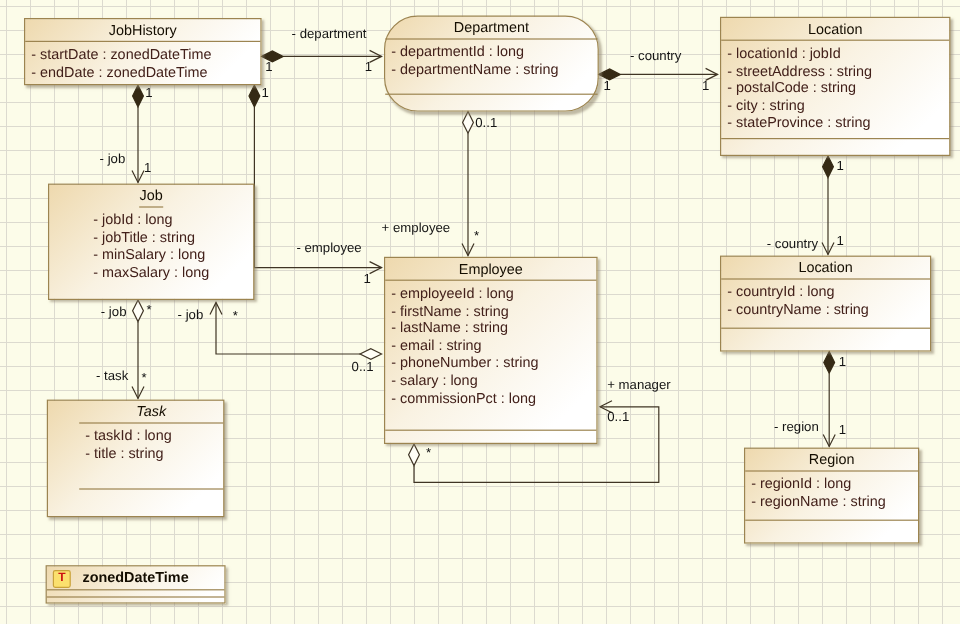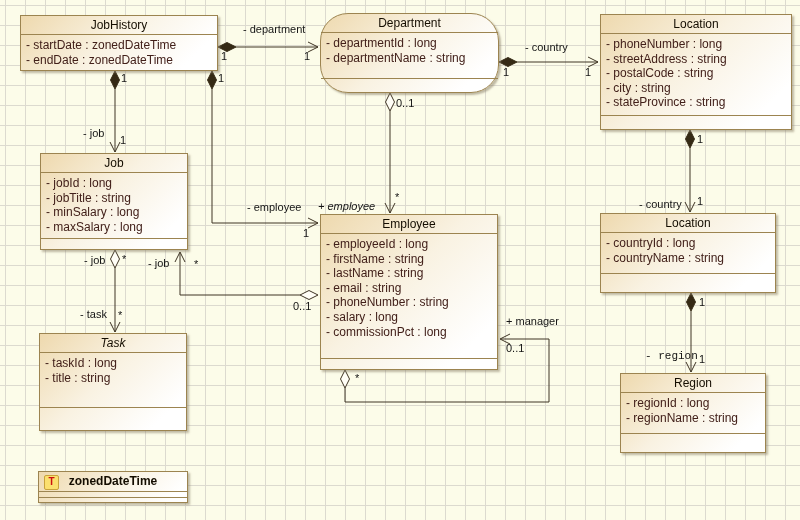--- a/index.html
+++ b/index.html
@@ -131,30 +131,30 @@
     <div class="uml-attrs">
       <div class="uml-attr">- departmentId : long</div>
       <div class="uml-attr">- departmentName : string</div>
     </div>
     <div class="uml-empty" style="height:13px;"></div>
   </div>
 
   <div class="uml-class" style="left:600px;top:14px;width:192px;height:116px;">
     <div class="uml-title">Location</div>
     <div class="uml-attrs">
-      <div class="uml-attr">- phoneNumber : long</div>
+      <div class="uml-attr">- locationId : jobId</div>
       <div class="uml-attr">- streetAddress : string</div>
       <div class="uml-attr">- postalCode : string</div>
       <div class="uml-attr">- city : string</div>
       <div class="uml-attr">- stateProvince : string</div>
     </div>
     <div class="uml-empty" style="height:13px;"></div>
   </div>
 
-  <div class="uml-class" style="left:40px;top:153px;width:148px;height:97px;">
+  <div class="uml-class" style="left:40px;top:153px;width:172px;height:97px;align-items:center;">
     <div class="uml-title">Job</div>
     <div class="uml-attrs">
       <div class="uml-attr">- jobId : long</div>
       <div class="uml-attr">- jobTitle : string</div>
       <div class="uml-attr">- minSalary : long</div>
       <div class="uml-attr">- maxSalary : long</div>
     </div>
     <div class="uml-empty" style="height:10px;"></div>
   </div>
 
@@ -183,21 +183,21 @@
 
   <div class="uml-class" style="left:620px;top:373px;width:146px;height:80px;">
     <div class="uml-title">Region</div>
     <div class="uml-attrs">
       <div class="uml-attr">- regionId : long</div>
       <div class="uml-attr">- regionName : string</div>
     </div>
     <div class="uml-empty" style="height:18px;"></div>
   </div>
 
-  <div class="uml-class" style="left:39px;top:333px;width:148px;height:98px;">
+  <div class="uml-class" style="left:39px;top:333px;width:148px;height:98px;padding-left:26px;">
     <div class="uml-title italic">Task</div>
     <div class="uml-attrs">
       <div class="uml-attr">- taskId : long</div>
       <div class="uml-attr">- title : string</div>
     </div>
     <div class="uml-empty" style="height:22px;"></div>
   </div>
 
   <div class="dtype" style="left:38px;top:471px;width:150px;height:32px;">
     <div class="dtype-head">
@@ -218,29 +218,29 @@
 
   <div class="mult" style="left:121px;top:72px;">1</div>
   <div class="edge-label" style="left:83px;top:127px;">- job</div>
   <div class="mult" style="left:120px;top:134px;">1</div>
 
   <div class="mult" style="left:218px;top:72px;">1</div>
   <div class="edge-label" style="left:247px;top:201px;">- employee</div>
   <div class="mult" style="left:303px;top:227px;">1</div>
 
   <div class="mult" style="left:396px;top:97px;">0..1</div>
-  <div class="edge-label" style="left:318px;top:200px;font-style:italic;">+ employee</div>
+  <div class="edge-label" style="left:318px;top:184px;">+ employee</div>
   <div class="mult" style="left:395px;top:191px;">*</div>
 
   <div class="mult" style="left:697px;top:133px;">1</div>
   <div class="edge-label" style="left:639px;top:198px;">- country</div>
   <div class="mult" style="left:697px;top:195px;">1</div>
 
   <div class="mult" style="left:699px;top:296px;">1</div>
-  <div class="edge-label" style="left:645px;top:350px;font-family:Liberation Mono, monospace;">- region</div>
+  <div class="edge-label" style="left:645px;top:350px;">- region</div>
   <div class="mult" style="left:699px;top:353px;">1</div>
 
   <div class="mult" style="left:293px;top:300px;">0..1</div>
   <div class="edge-label" style="left:148px;top:257px;">- job</div>
   <div class="mult" style="left:194px;top:258px;">*</div>
 
   <div class="edge-label" style="left:84px;top:254px;">- job</div>
   <div class="mult" style="left:122px;top:253px;">*</div>
   <div class="edge-label" style="left:80px;top:308px;">- task</div>
   <div class="mult" style="left:118px;top:309px;">*</div>

